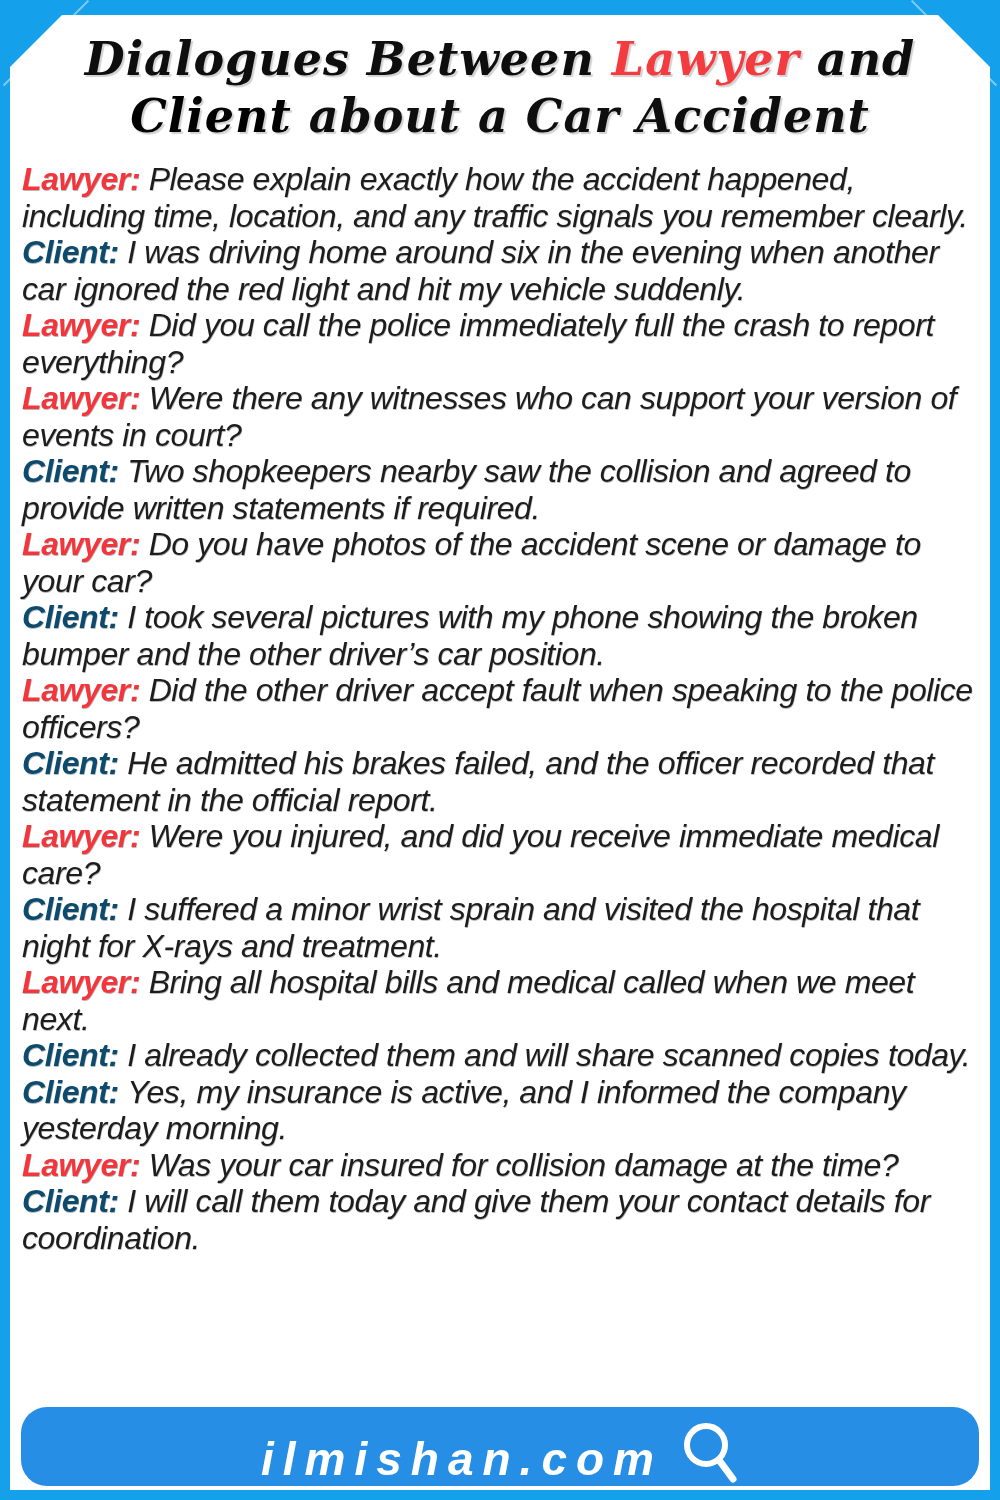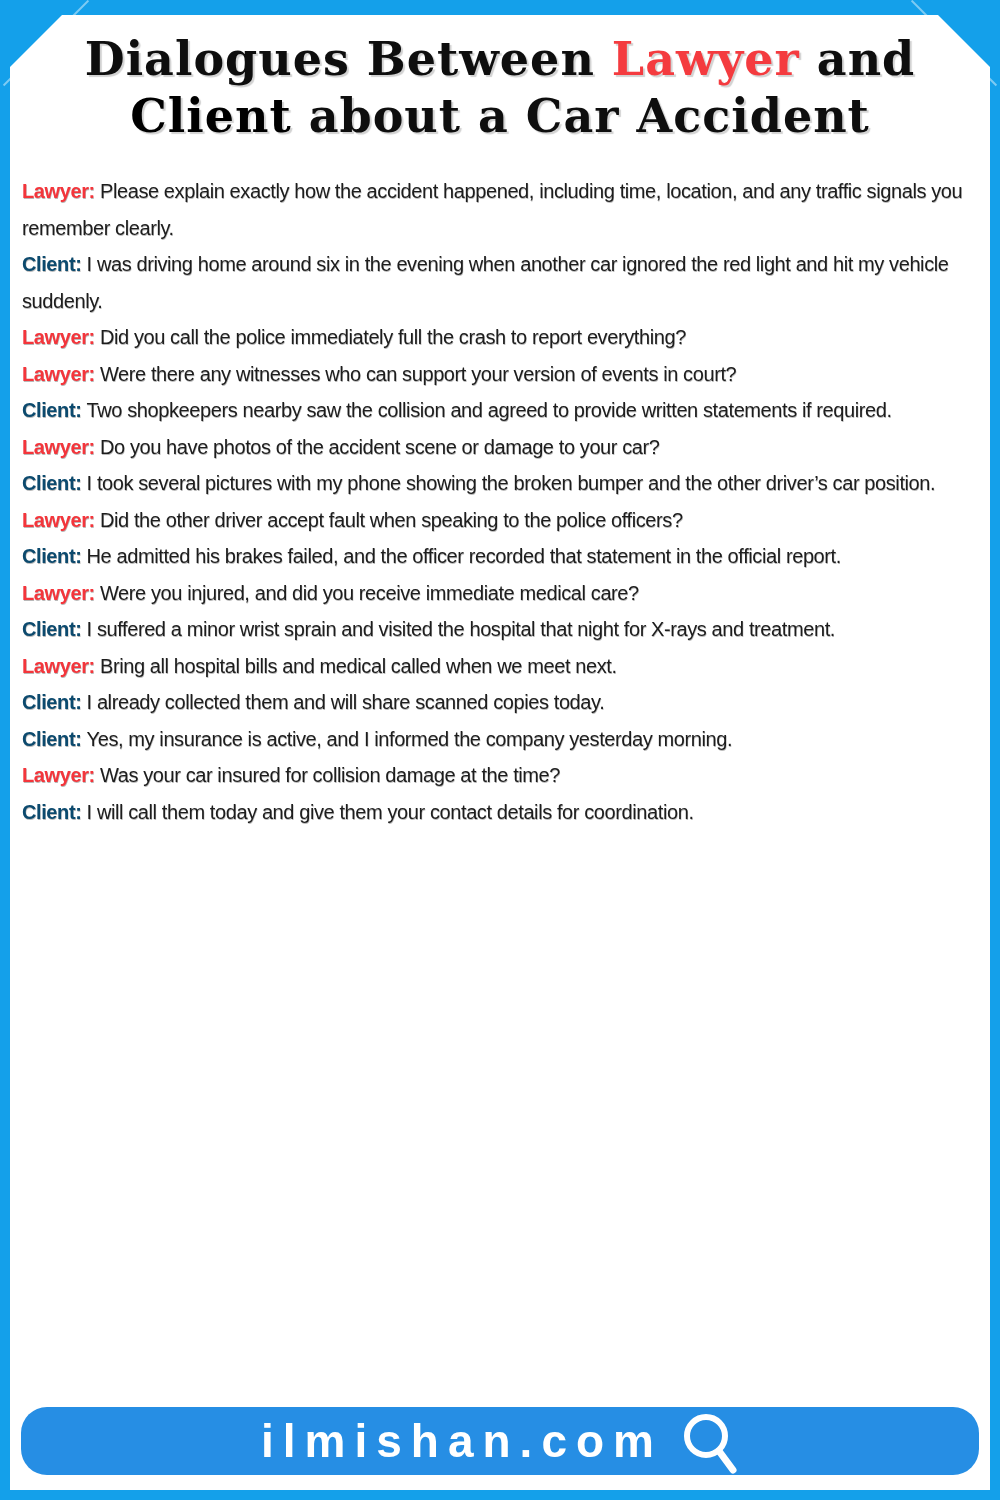--- a/index.html
+++ b/index.html
@@ -1,20 +1,21 @@
 <!DOCTYPE html>
 <html><head>
 <meta charset="utf-8">
 <style>
   html,body{margin:0;padding:0;}
   body{width:1000px;height:1500px;background:#ffffff;}
   .page{
     position:relative;width:1000px;height:1500px;
     background:#14a0ea;overflow:hidden;
     font-family:"Liberation Sans",sans-serif;
+    font-style:italic;
   }
   .content{
     position:absolute;top:15px;left:10px;right:10px;bottom:10px;
     background:#ffffff;
     -webkit-clip-path:polygon(52px 0,calc(100% - 52px) 0,100% 52px,100% 100%,0 100%,0 52px);
     clip-path:polygon(52px 0,calc(100% - 52px) 0,100% 52px,100% 100%,0 100%,0 52px);
   }
   .crease{position:absolute;width:120px;height:2px;background:rgba(255,255,255,0.45);z-index:2;}
   .crease.tl{top:42px;left:-14px;transform:rotate(-45deg);}
   .crease.tr{top:42px;right:-14px;transform:rotate(45deg);}
@@ -23,34 +24,34 @@
     margin:0;padding:16px 14px 0;text-align:center;
     font-family:"DejaVu Serif","Liberation Serif",serif;
     font-weight:700;font-size:46px;line-height:57px;
     color:#0e0e0e;letter-spacing:1px;
     text-shadow:2px 2px 1px rgba(0,0,0,0.18);
   }
   .title .t-red{color:#f43b3f;}
   .title .t-blue{color:#000000;}
 
   .dialogue{
-    margin-top:28px;padding:0 12px;
-    font-size:20px;line-height:36.5px;letter-spacing:-0.4px;
+    margin-top:16px;padding:0 12px;
+    font-size:32px;line-height:36.5px;letter-spacing:-0.4px;
     color:#1d1d1d;height:1242px;overflow:hidden;
     text-shadow:0.5px 0.5px 0 rgba(0,0,0,0.28);
   }
   .dialogue p{margin:0;}
   .label{font-weight:700;}
   .label.lawyer{color:#f4353b;}
   .label.client{color:#0c4a6e;}
 
   .footer-bar{
-    position:absolute;left:21px;top:1407px;width:958px;height:68px;
+    position:absolute;left:21px;top:1407px;width:958px;height:79px;
     border-radius:26px;background:#268ee4;
-    display:flex;align-items:center;justify-content:center;gap:18px;
+    display:flex;align-items:flex-end;justify-content:center;gap:18px;
     cursor:pointer;z-index:3;
   }
   .site{
     color:#ffffff;font-size:46px;font-weight:700;letter-spacing:9px;
   }
   .search-icon{width:58px;height:64px;margin-top:8px;}
 </style>
 </head>
 <body>
 

